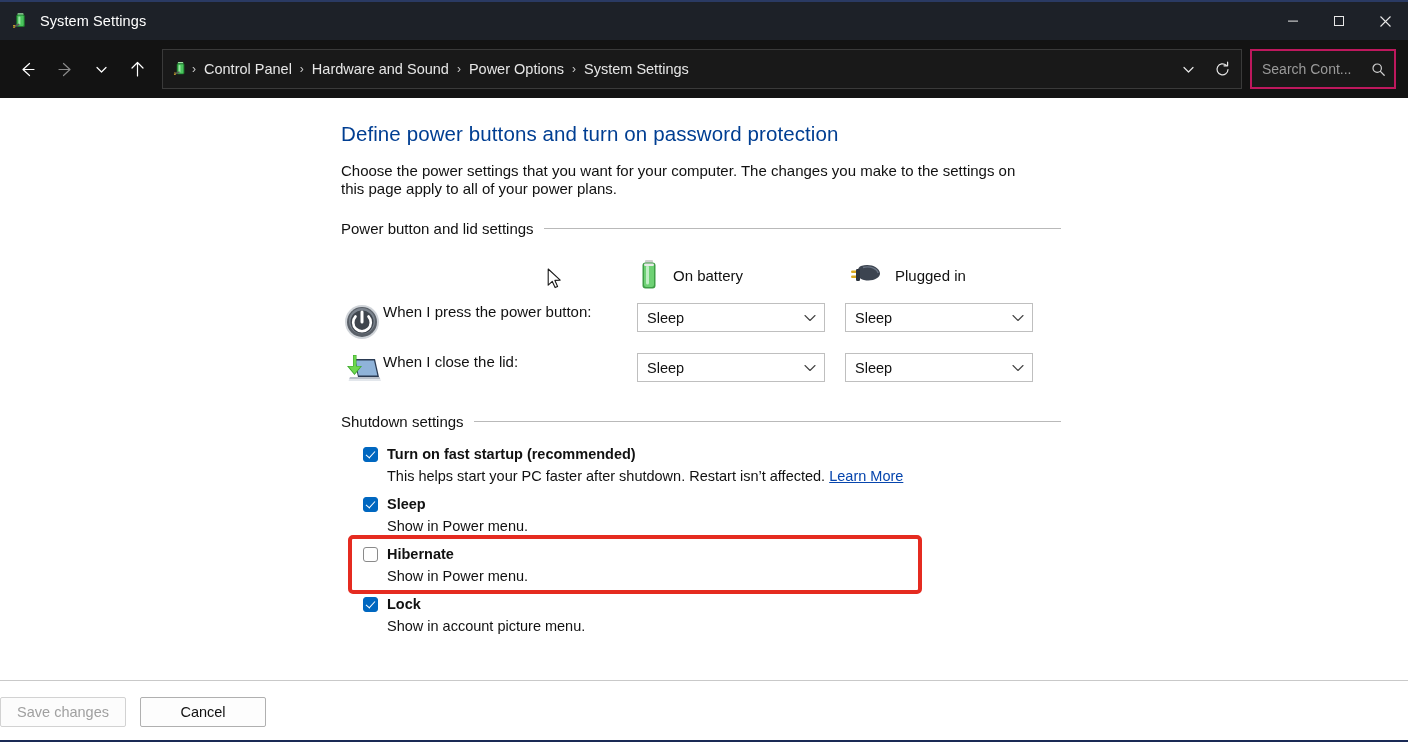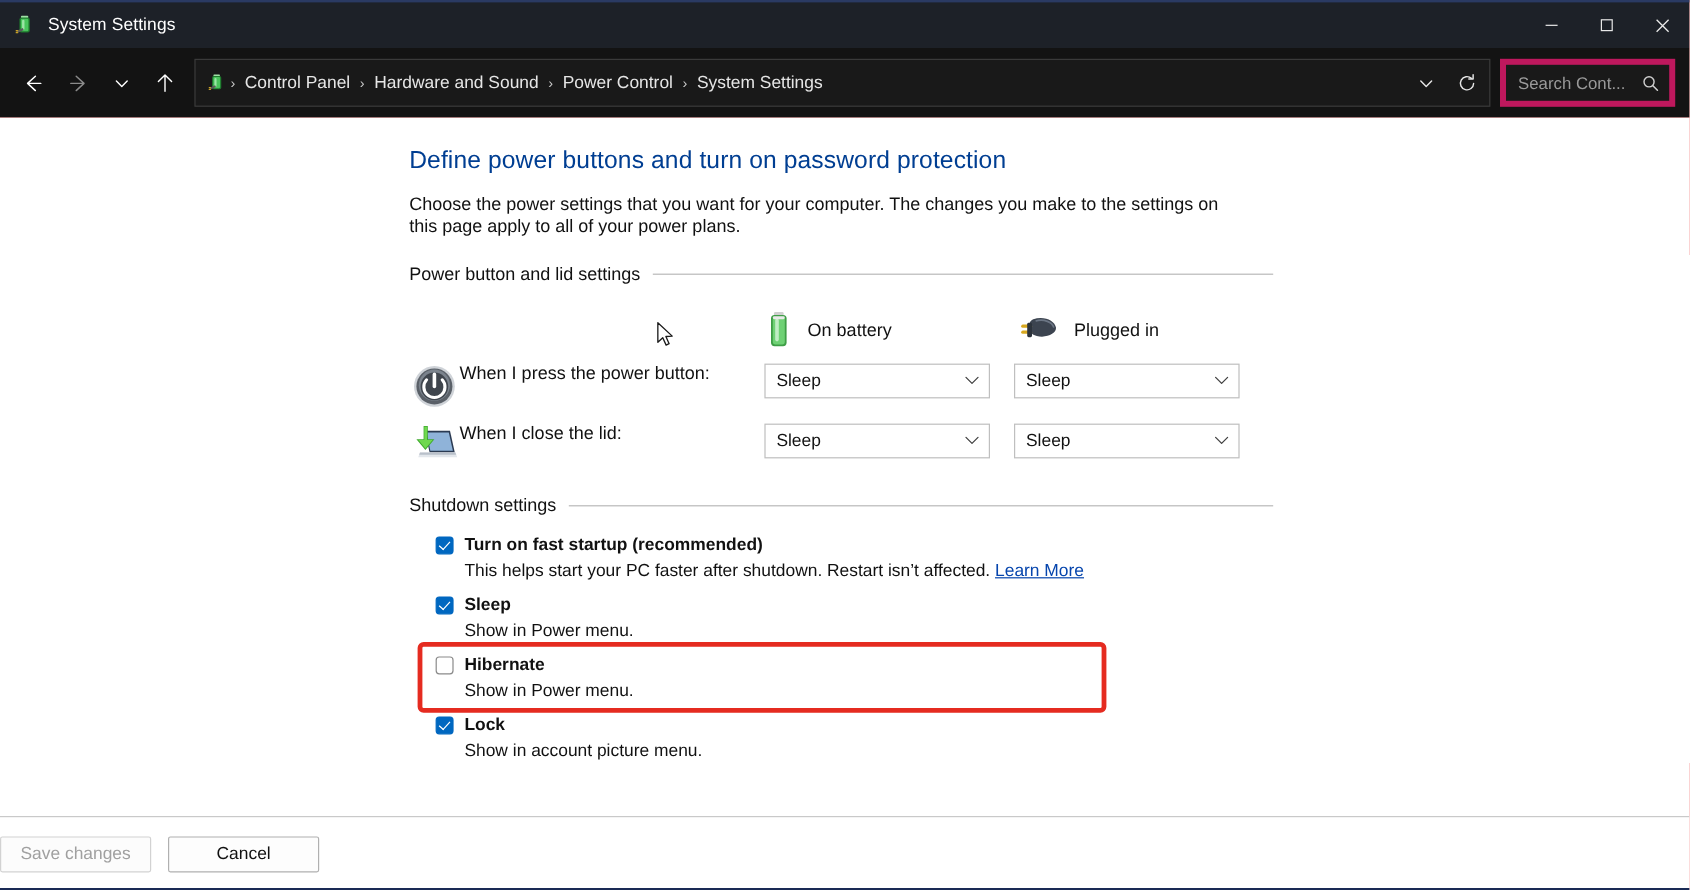--- a/index.html
+++ b/index.html
@@ -68,21 +68,21 @@
     color: #e6e6e6; font-size: 14.5px; padding: 4px 7px; border-radius: 3px; white-space: nowrap;
   }
   .crumb-sep { color: #c8c8c8; font-size: 12px; padding: 0 1px; user-select: none; }
   .bc-right { display: flex; align-items: center; margin-left: auto; }
   .bc-ico {
     width: 34px; height: 36px; display: flex; align-items: center; justify-content: center;
     color: #e6e6e6;
   }
   .search-box {
     width: 146px; height: 40px; margin-left: 8px;
-    background: #191919; border: 5px solid #be185d;
+    background: #191919; border: 2px solid #be185d;
     display: flex; align-items: center; padding: 0 8px 0 10px;
   }
   .search-box input {
     flex: 1 1 auto; min-width: 0;
     background: transparent; border: none; outline: none;
     color: #d6d6d6; font-size: 14px; font-family: inherit;
   }
   .search-box input::placeholder { color: #9a9a9a; }
 
   
@@ -248,21 +248,21 @@
           <rect x="1" y="13" width="2.2" height="1.2" rx="0.5" fill="#c9a227"></rect>
           <rect x="1" y="14.6" width="2.2" height="1.2" rx="0.5" fill="#c9a227"></rect>
         </svg>
       </span>
       <div class="crumbs">
         <span class="crumb-sep">›</span>
         <span class="crumb">Control Panel</span>
         <span class="crumb-sep">›</span>
         <span class="crumb">Hardware and Sound</span>
         <span class="crumb-sep">›</span>
-        <span class="crumb">Power Control</span>
+        <span class="crumb">Power Options</span>
         <span class="crumb-sep">›</span>
         <span class="crumb">System Settings</span>
       </div>
       <div class="bc-right">
         <div class="bc-ico">
           <svg width="15" height="15" viewBox="0 0 15 15">
               <path d="M3 5.5 L7.5 10 L12 5.5" stroke="currentColor" stroke-width="1.2" fill="none" stroke-linecap="round" stroke-linejoin="round"></path>
             </svg>
         </div>
         <div class="bc-ico">

